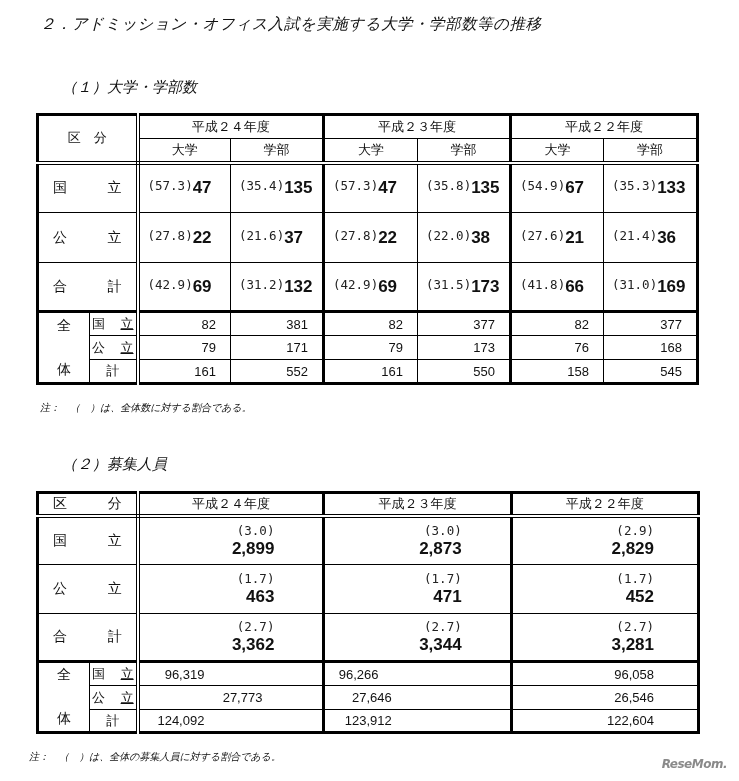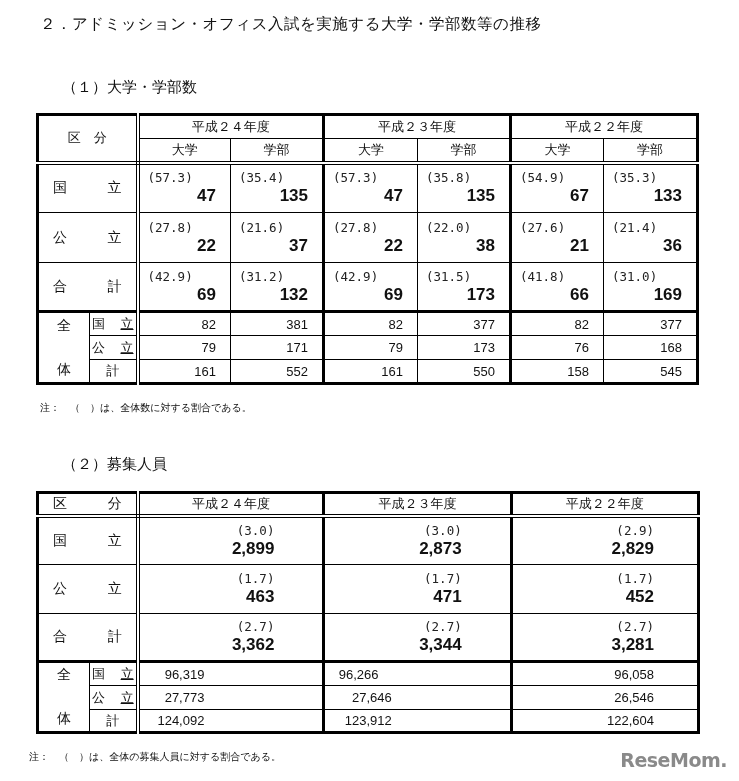--- a/index.html
+++ b/index.html
@@ -1,51 +1,51 @@
 <!DOCTYPE html>
 <html><head>
 <meta charset="utf-8">
 <style>
   html, body { margin: 0; padding: 0; background: #ffffff; }
   body {
     width: 739px; height: 781px; position: relative; overflow: hidden;
     font-family: "DejaVu Sans", "Liberation Sans", sans-serif; color: #111;
   }
-  .abs { position: absolute; }
+  .abs { position: absolute; font-style: italic; }
   .title { left: 40px; top: 14px; font-size: 15.5px; letter-spacing: 0.5px; white-space: nowrap; }
   .subtitle { font-size: 15px; white-space: nowrap; }
   .note { font-size: 10px; white-space: nowrap; }
 
   table.grid {
     position: absolute; border-collapse: collapse; table-layout: fixed;
     border: 3px solid #000;
   }
   table.grid td {
     border: 1px solid #000; padding: 0; text-align: center; vertical-align: middle;
     font-size: 13px; overflow: hidden; white-space: nowrap;
   }
   .hdr { font-size: 13.5px; }
   .pct { font-family: "DejaVu Sans Mono", "Liberation Mono", monospace; font-size: 12.5px; line-height: 16px; color: #222; }
   .big { font-family: "Liberation Sans", sans-serif; font-weight: bold; font-size: 17px; line-height: 20px; letter-spacing: 0px; }
   .small-num { font-family: "Liberation Sans", sans-serif; font-size: 14px; }
   .thick-r { border-right: 3px solid #000 !important; }
   .dbl-r { border-right: 4px double #000 !important; }
   .dbl-b { border-bottom: 4px double #000 !important; }
   .thick-b { border-bottom: 3px solid #000 !important; }
-  .cell2 { display: flex; flex-direction: column; align-items: flex-end; padding-right: 14px; }
+  .cell2 { display: flex; flex-direction: row; align-items: flex-end; padding-right: 14px; }
   .cell2 .pct { align-self: flex-start; padding-left: 8px; }
   .cell1 { display: flex; flex-direction: column; align-items: flex-end; padding-right: 48px; }
   .rowlab { display: flex; justify-content: space-between; padding: 0 14px 0 14px; font-size: 14px; }
   .sublab { display: flex; justify-content: space-between; padding: 0 2px; font-size: 13px; }
   .sublab .u { text-decoration: underline; }
   .vlabel { display: flex; flex-direction: column; justify-content: space-between; align-items: center; height: 62px; font-size: 14px; }
   .numr { text-align: right !important; padding-right: 14px !important; }
   .logo {
     right: 12px; bottom: 10px; font-family: "DejaVu Sans", sans-serif; font-weight: bold;
-    font-size: 19px; color: #8a8a8a; letter-spacing: -0.5px;
+    font-size: 12px; color: #8a8a8a; letter-spacing: -0.5px;
   }
 </style>
 </head>
 <body>
 
 <div class="abs title">２．アドミッション・オフィス入試を実施する大学・学部数等の推移</div>
 
 <div class="abs subtitle" style="left:62px; top:78px;">（１）大学・学部数</div>
 
 <table class="grid" style="left:36px; top:113px; width:560px;">
@@ -379,21 +379,21 @@
     <td class="thick-r small-num" style="padding-right:118px;">96,266</td>
     <td class="small-num" style="text-align:right; padding-right:43px;">96,058</td>
   </tr>
   <tr style="height:24px">
     <td class="dbl-r">
           <div class="sublab">
             <span>公</span>
             <span class="u">立</span>
           </div>
         </td>
-    <td class="thick-r small-num" style="text-align:right; padding-right:118px;">27,773</td>
+    <td class="thick-r small-num" style="text-align:right; padding-right:60px;">27,773</td>
     <td class="thick-r small-num" style="text-align:right; padding-right:118px;">27,646</td>
     <td class="small-num" style="text-align:right; padding-right:43px;margin-left:44px;">26,546</td>
   </tr>
   <tr style="height:23px">
     <td class="dbl-r">計</td>
     <td class="thick-r small-num" style="text-align:right; padding-right:118px;">124,092</td>
     <td class="thick-r small-num" style="text-align:right; padding-right:118px;">123,912</td>
     <td class="small-num" style="text-align:right; padding-right:43px;">122,604</td>
   </tr>
 </tbody>

